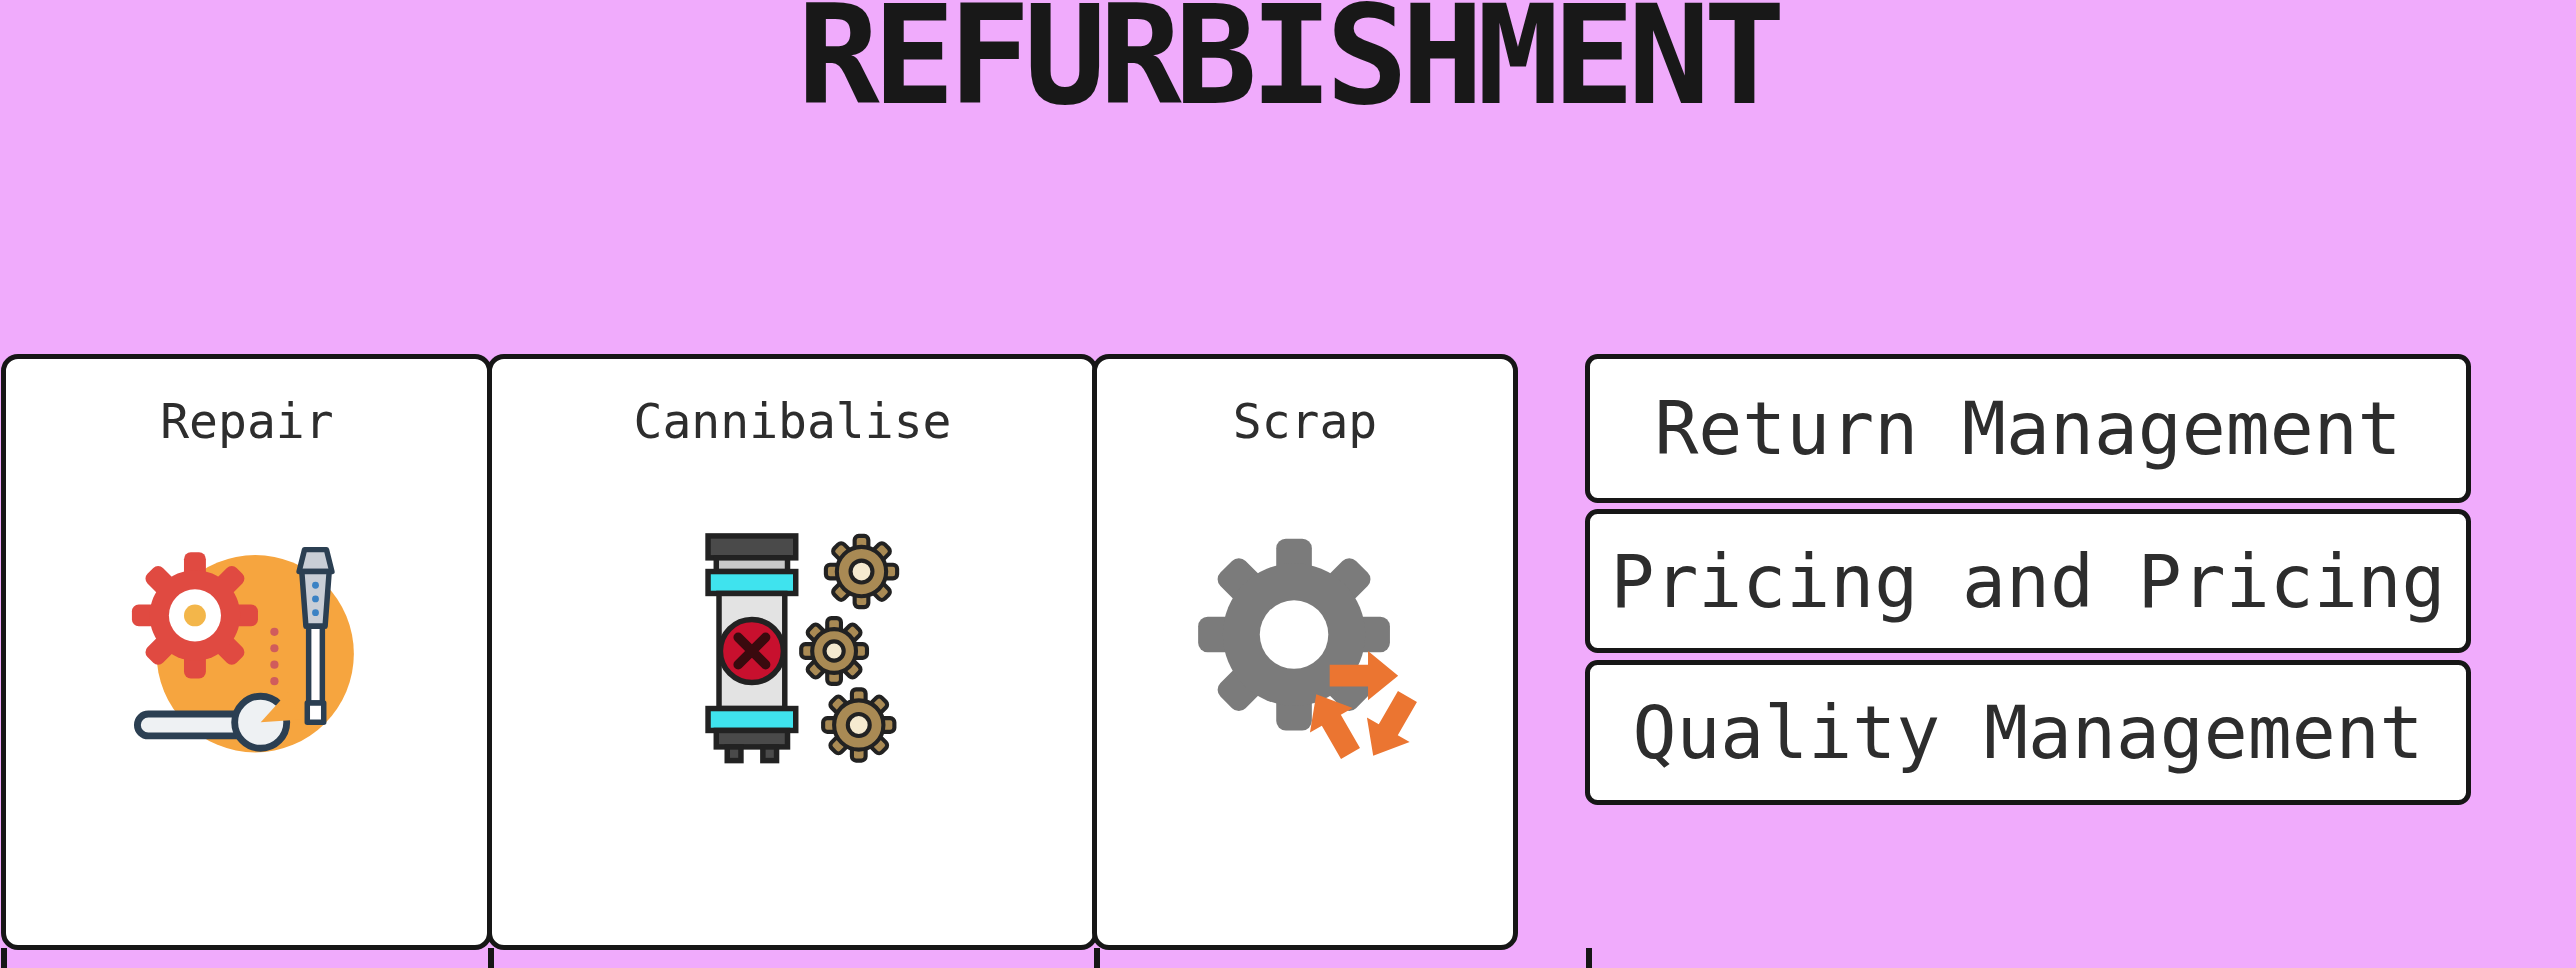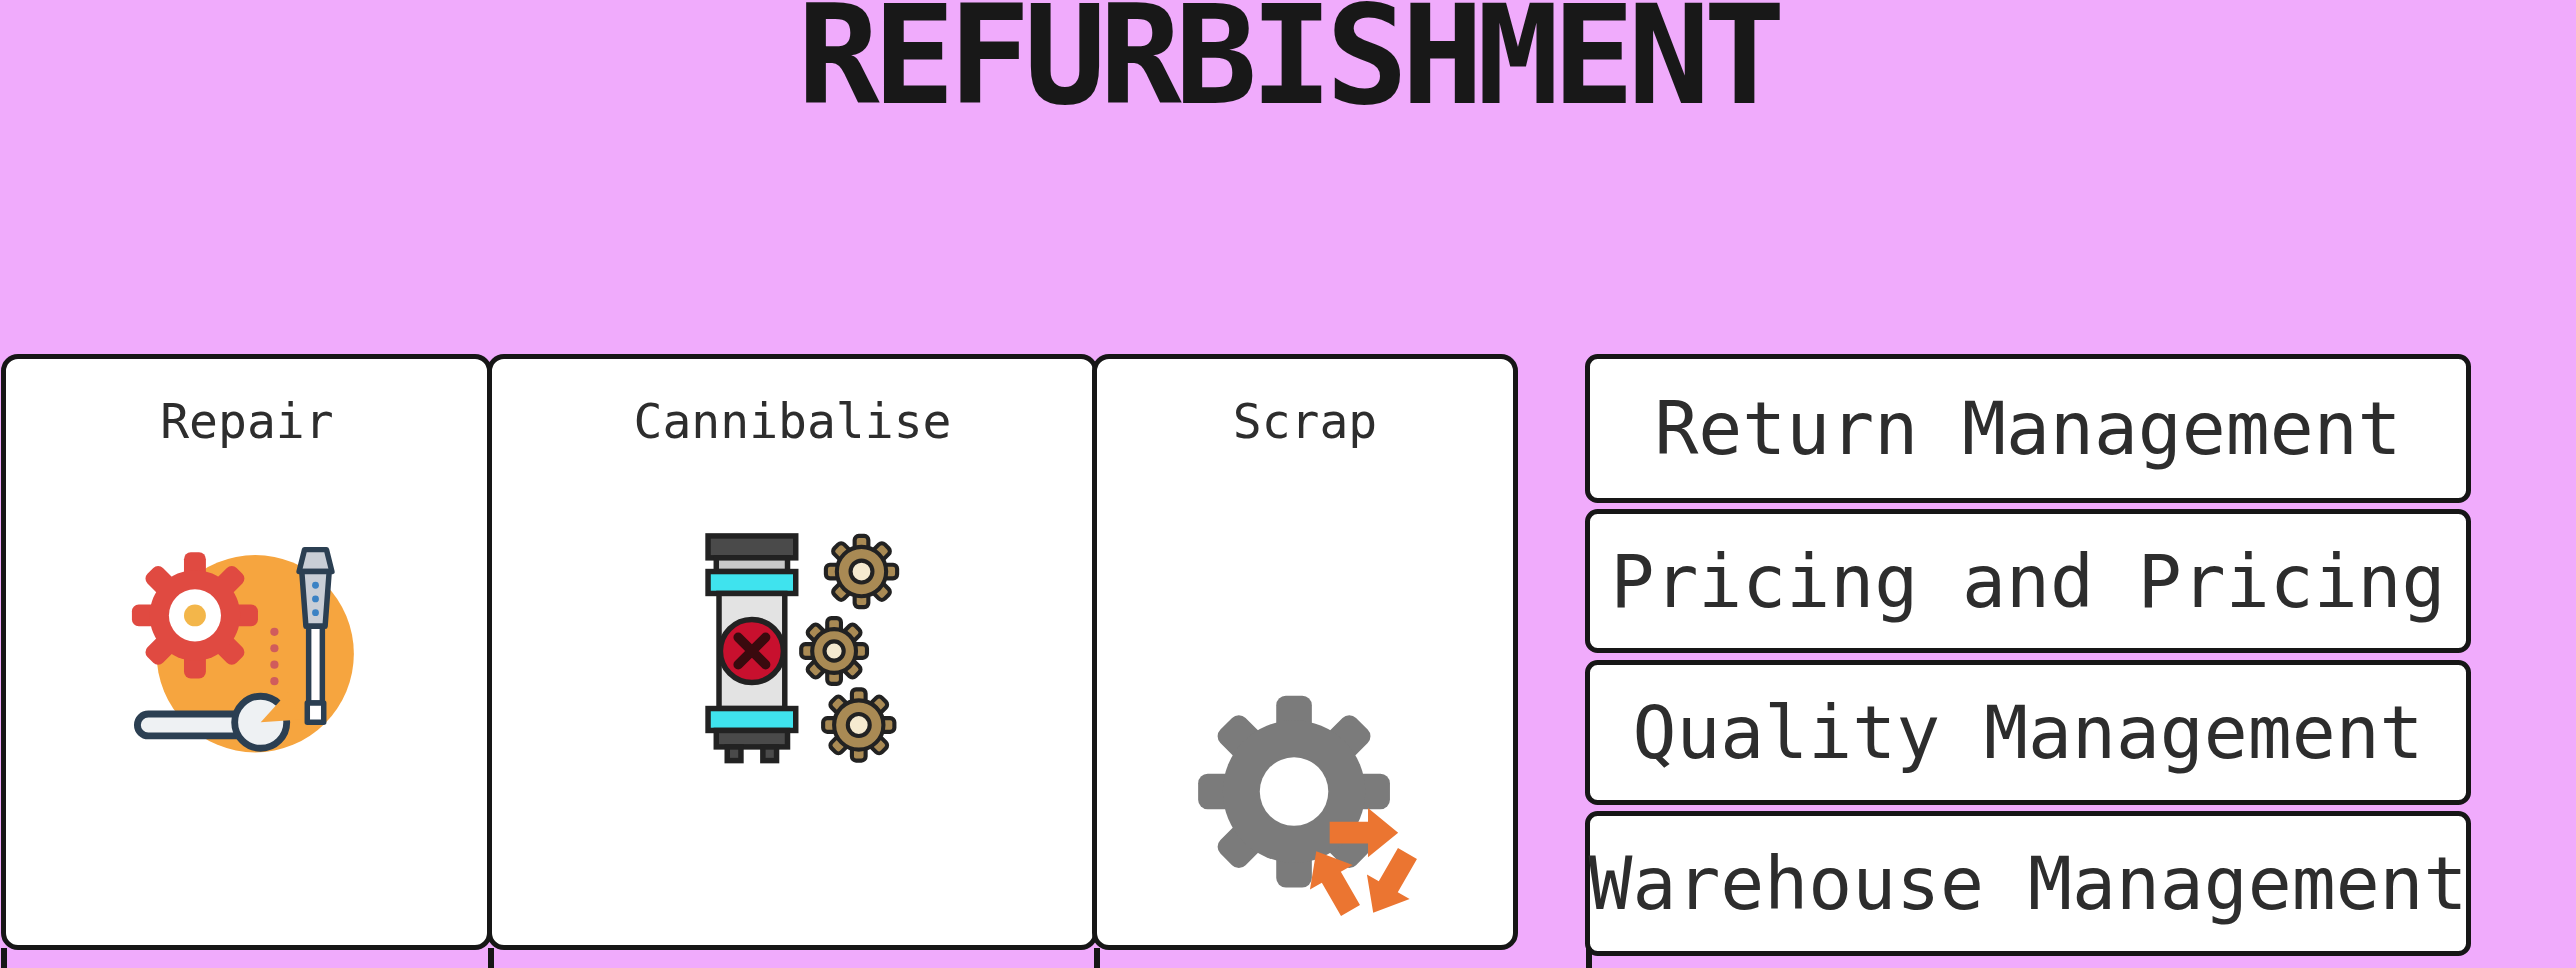--- a/index.html
+++ b/index.html
@@ -29,21 +29,21 @@
     background:#ffffff;
     border:5.6px solid #161616;
     border-radius:17px;
     box-sizing:border-box;
     display:flex;
     flex-direction:column;
     align-items:center;
   }
   .col-repair{left:1.4px;width:491px;}
   .col-cannibalise{left:487px;width:611px;}
-  .col-scrap{left:1092px;width:426px;justify-content:space-between;}
+  .col-scrap{left:1092px;width:426px;}
   .col-label{
     margin-top:34px;
     font-size:48px;
     line-height:1.2;
     color:#2d2d2d;
     white-space:nowrap;
   }
   .icon-wrap{
     margin-top:63px;
     width:274px;
@@ -234,23 +234,20 @@
   <aside class="side">
     <div class="side-box side-box-1">
       <span>Return Management</span>
     </div>
     <div class="side-box side-box-2">
       <span>Pricing and Pricing</span>
     </div>
     <div class="side-box side-box-3">
       <span>Quality Management</span>
     </div>
-    <div class="side-box side-box-4">
-      <span>Warehouse Management</span>
-    </div>
   </aside>
 
   <div class="stub stub-1"></div>
   <div class="stub stub-2"></div>
   <div class="stub stub-3"></div>
   <div class="stub stub-4"></div>
 
 </div>
 
 

